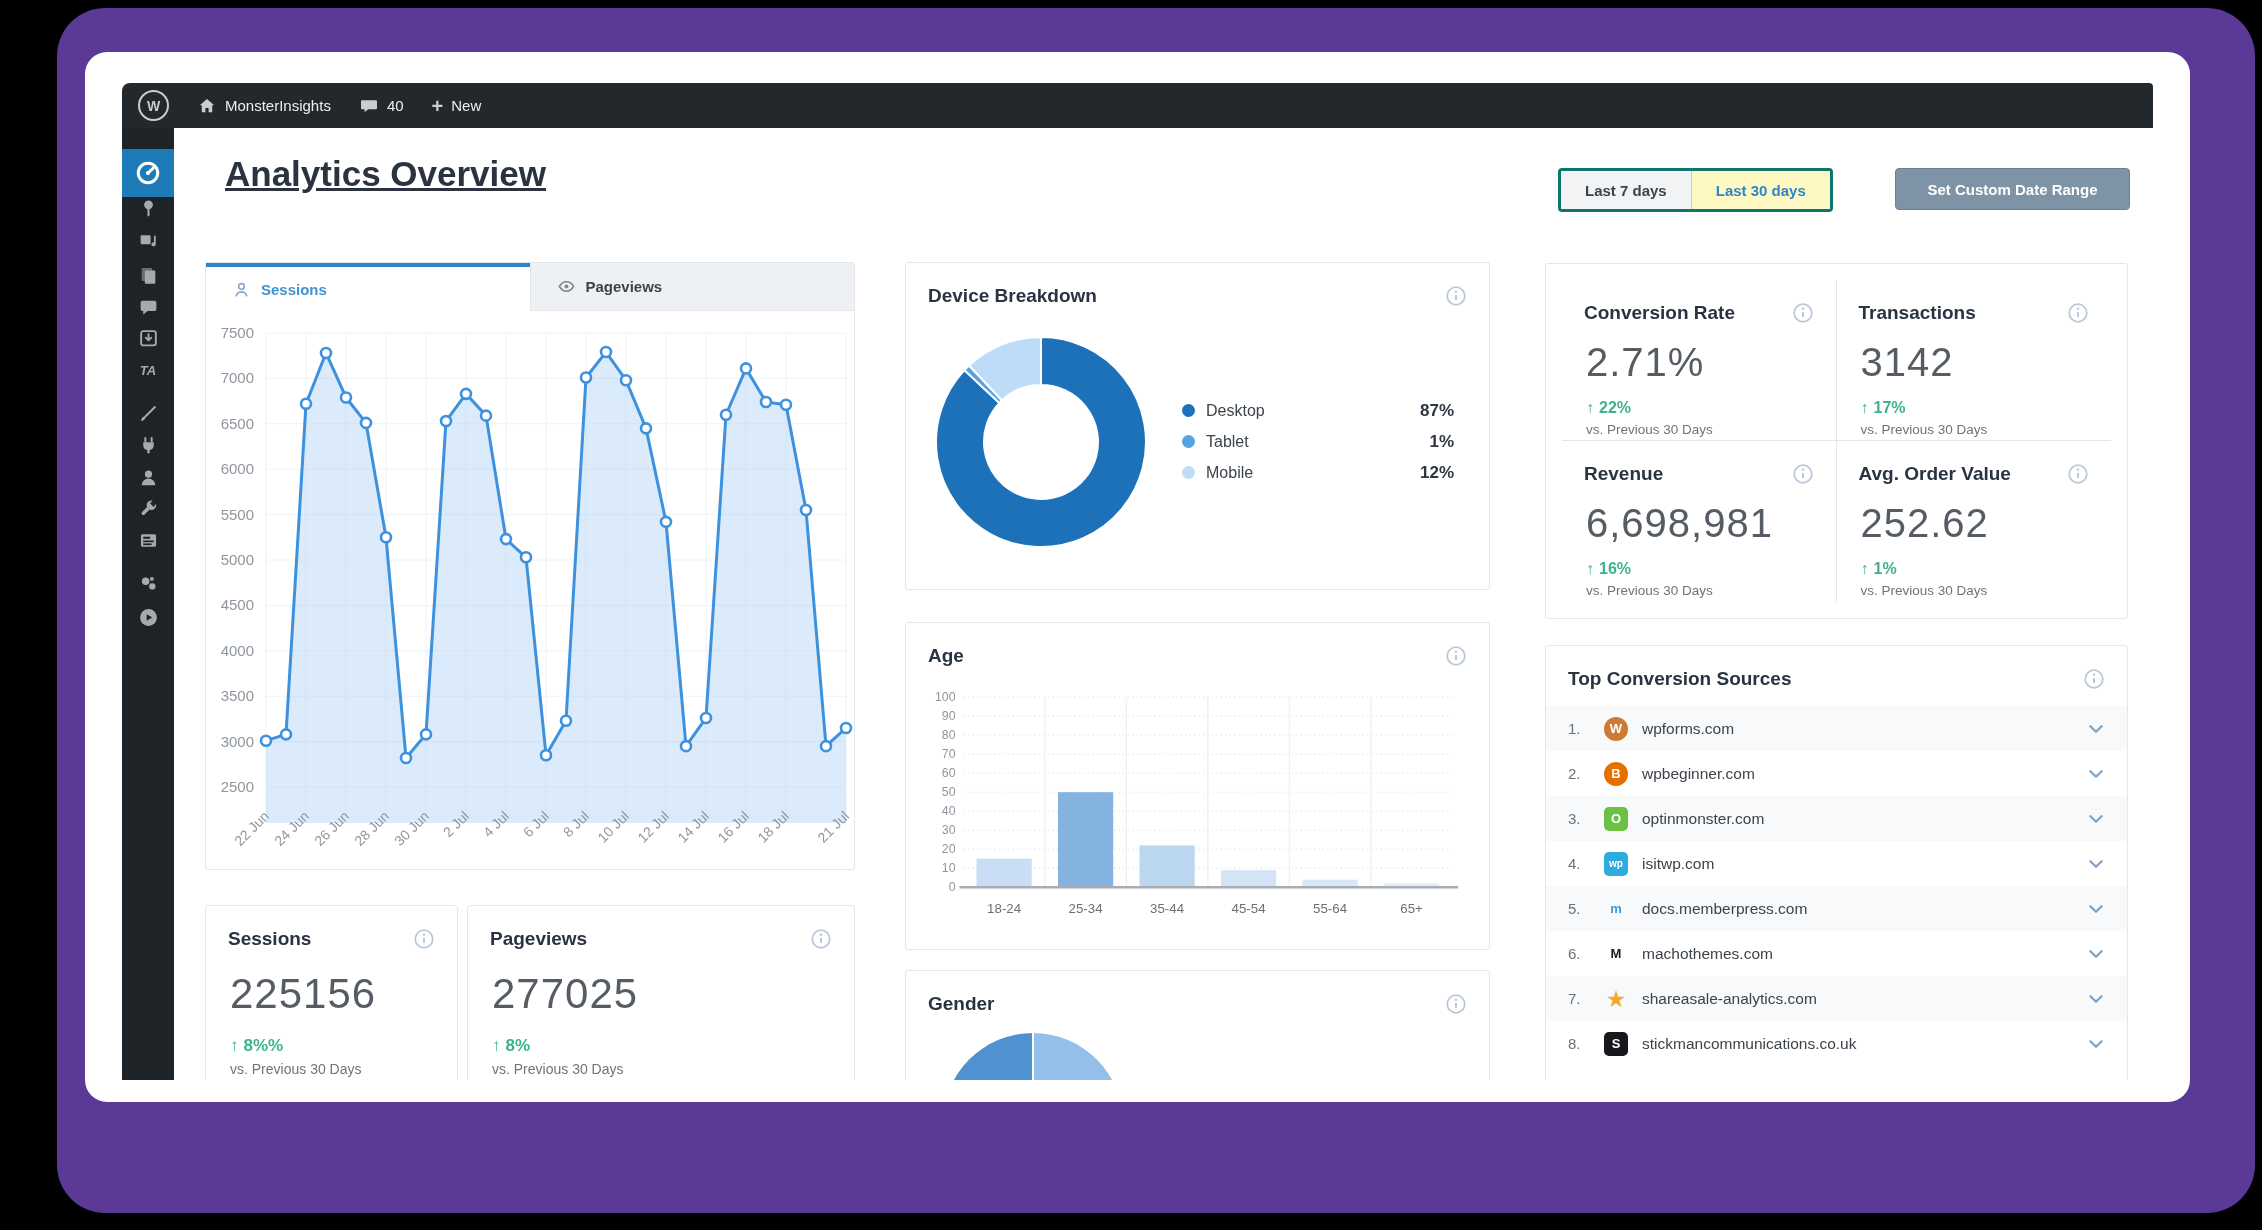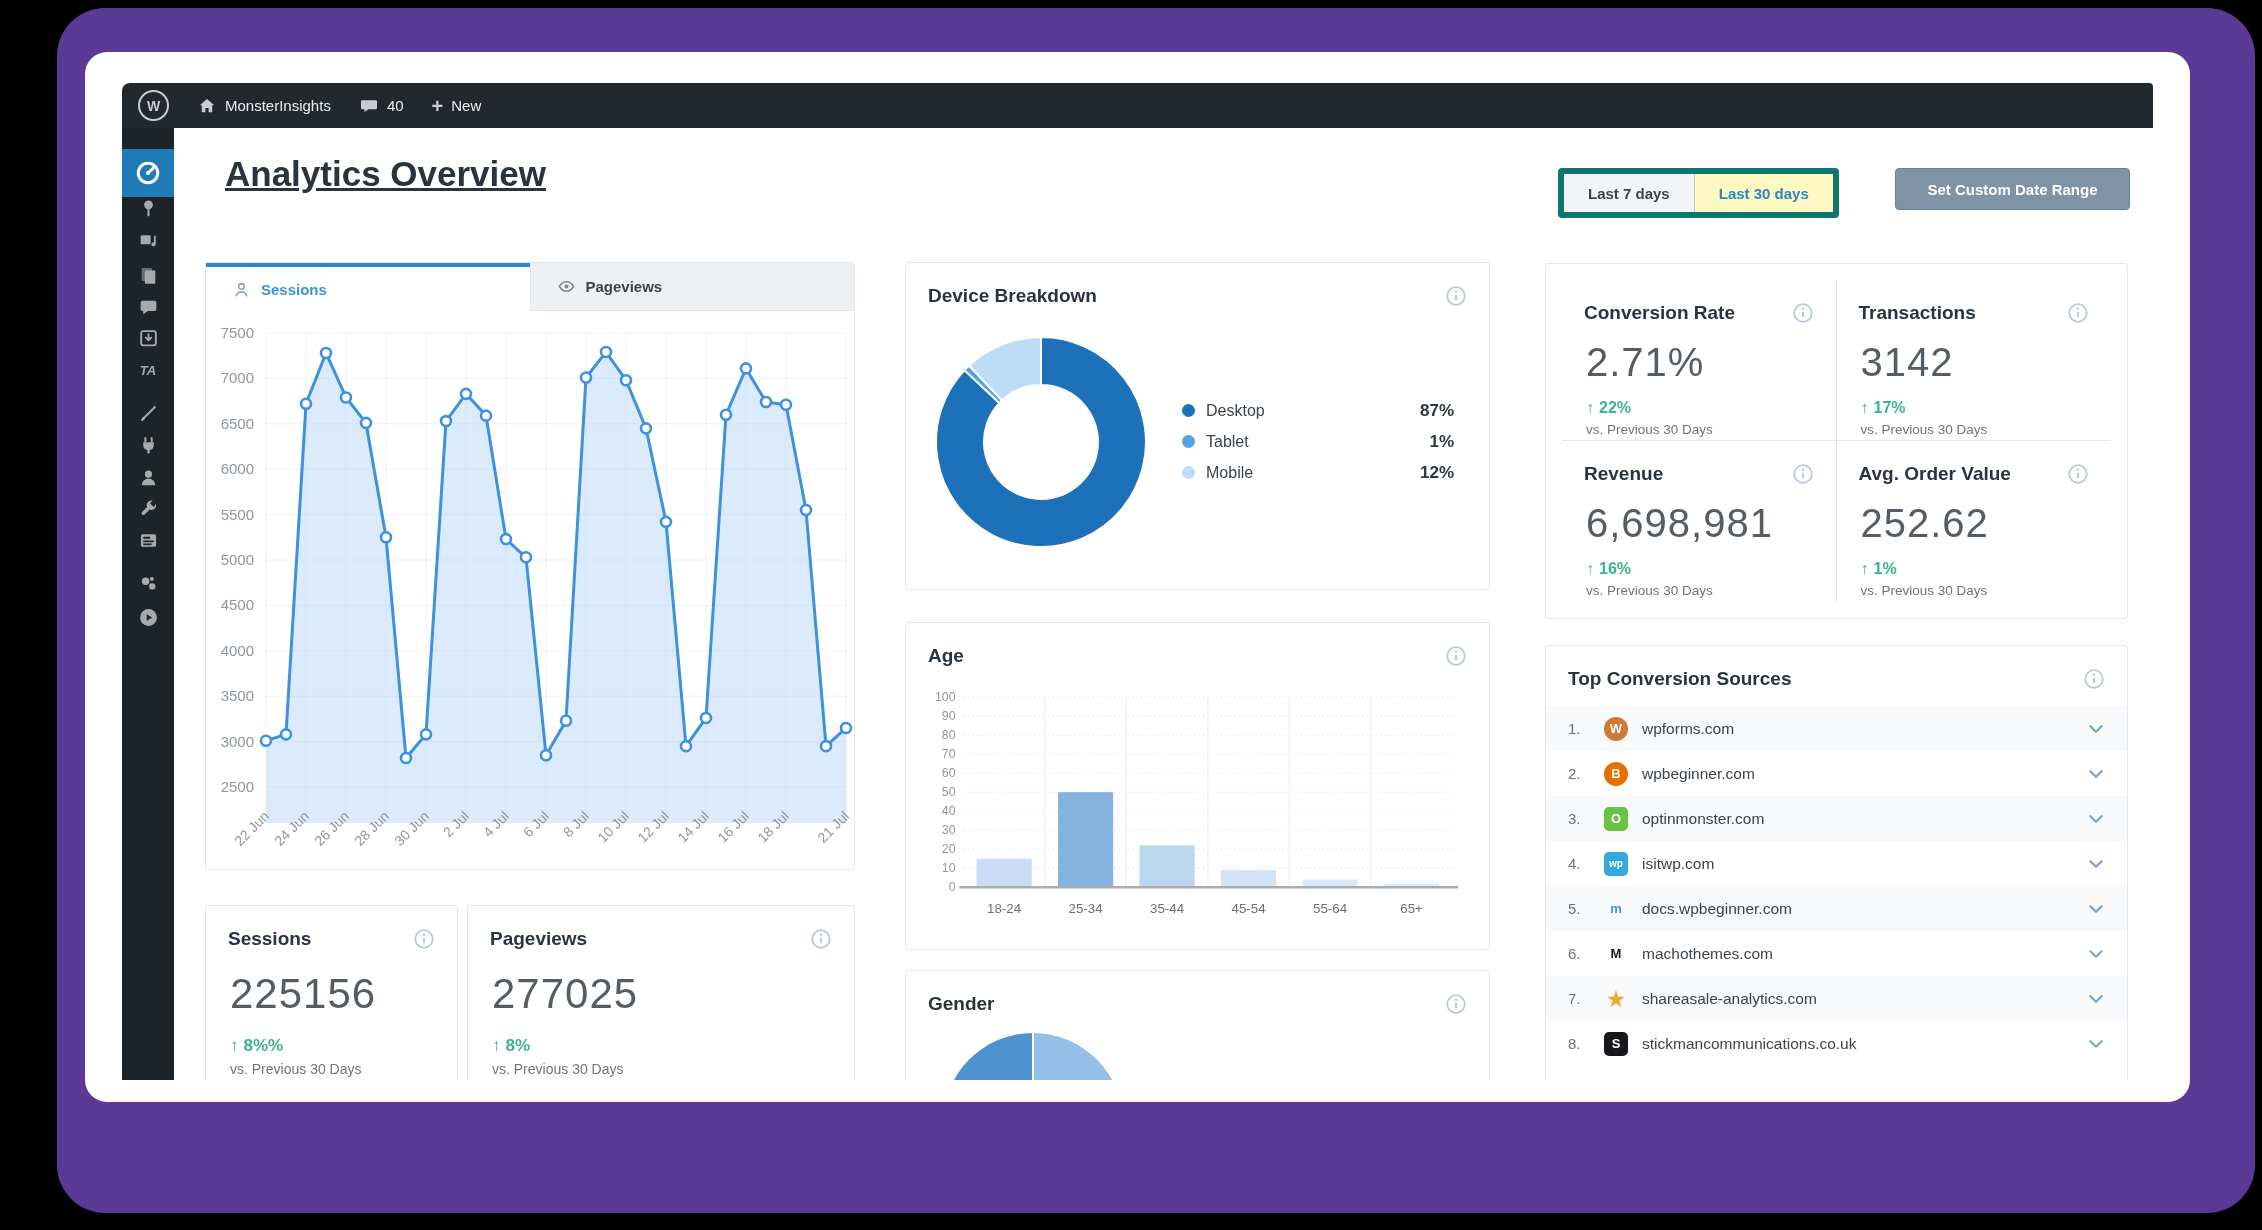--- a/index.html
+++ b/index.html
@@ -26,21 +26,21 @@
   .sb-active svg{width:26px;height:26px;}
   .sb-icon{position:absolute;left:0;width:52px;height:22px;display:flex;align-items:center;
         justify-content:center;color:#a7aaad;cursor:pointer;}
   .sb-icon svg{width:21px;height:21px;}
   .sb-label{font-size:13px;font-weight:bold;font-style:italic;color:#a7aaad;}
   .notch{position:absolute;left:52px;top:84px;width:0;height:0;border-top:7px solid transparent;
         border-bottom:7px solid transparent;border-right:9px solid #fff;}
   
   .content{position:absolute;left:52px;top:45px;right:0;bottom:0;background:#fff;}
   .page-title{position:absolute;left:51px;top:26px;font-size:35px;font-weight:bold;color:#2b3340;text-decoration:underline;}
-  .seg{position:absolute;left:1384px;top:40px;height:38px;display:flex;border:6px solid #0f766e;
+  .seg{position:absolute;left:1384px;top:40px;height:38px;display:flex;border:3px solid #0f766e;
         border-radius:4px;overflow:hidden;}
   .seg-btn{padding:0 24px;display:flex;align-items:center;font-size:15px;font-weight:bold;
         color:#3c434a;background:#f2f3f4;cursor:pointer;border-right:1px solid #c6cacd;}
   .seg-btn:last-child{border-right:none;}
   .seg-btn.active{background:#fef9c3;color:#2e86c8;}
   .custom-btn{position:absolute;left:1721px;top:40px;width:233px;height:40px;background:#7e94a6;
         border:1px solid #6a8195;border-radius:4px;color:#fff;font-weight:bold;font-size:15px;
         display:flex;align-items:center;justify-content:center;cursor:pointer;}
   .card{position:absolute;background:#fff;border:1px solid #e3e6eb;border-radius:3px;box-sizing:border-box;}
   .ct-row{display:flex;justify-content:space-between;align-items:flex-start;padding:22px 22px 0;}
@@ -556,21 +556,21 @@
               <span class="s-rank">4.</span>
               <span class="s-ico" style="background:#2eaadc;color:#ffffff;border-radius:5px;font-size:10px;">wp</span>
               <span class="s-dom">isitwp.com</span>
               <svg class="s-chev" viewBox="0 0 16 16">
                 <path d="M3 5.5l5 5 5-5" fill="none" stroke="currentColor" stroke-width="2" stroke-linecap="round" stroke-linejoin="round"></path>
               </svg>
             </div>
             <div class="srow">
               <span class="s-rank">5.</span>
               <span class="s-ico" style="background:transparent;color:#3b9ad9;border-radius:0;font-size:13px;">m</span>
-              <span class="s-dom">docs.wpbeginner.com</span>
+              <span class="s-dom">docs.memberpress.com</span>
               <svg class="s-chev" viewBox="0 0 16 16">
                 <path d="M3 5.5l5 5 5-5" fill="none" stroke="currentColor" stroke-width="2" stroke-linecap="round" stroke-linejoin="round"></path>
               </svg>
             </div>
             <div class="srow">
               <span class="s-rank">6.</span>
               <span class="s-ico" style="background:transparent;color:#14171c;border-radius:0;font-size:13px;">M</span>
               <span class="s-dom">machothemes.com</span>
               <svg class="s-chev" viewBox="0 0 16 16">
                 <path d="M3 5.5l5 5 5-5" fill="none" stroke="currentColor" stroke-width="2" stroke-linecap="round" stroke-linejoin="round"></path>

